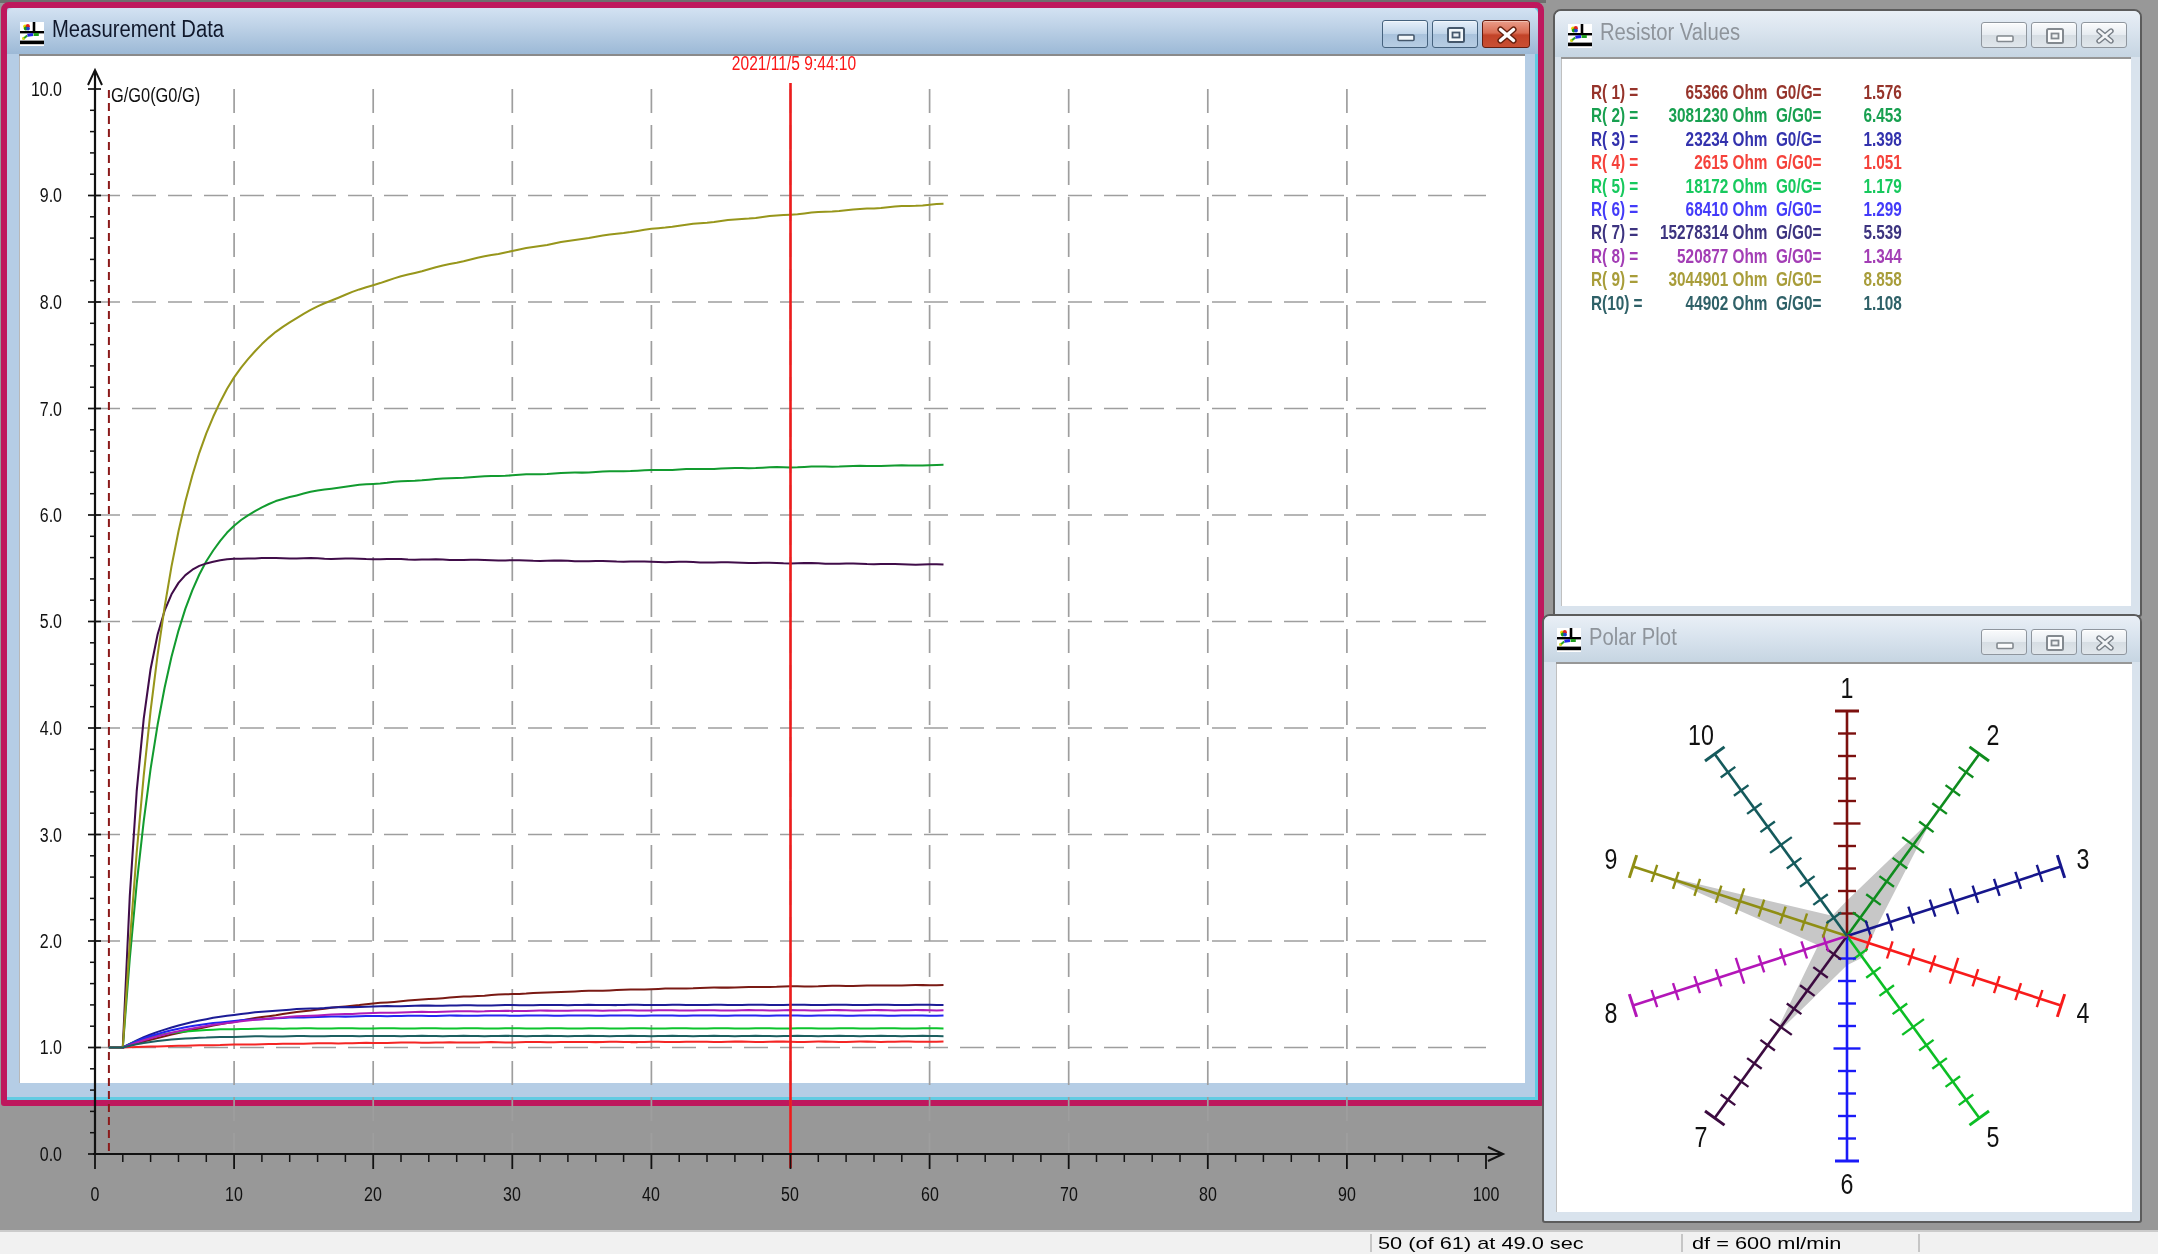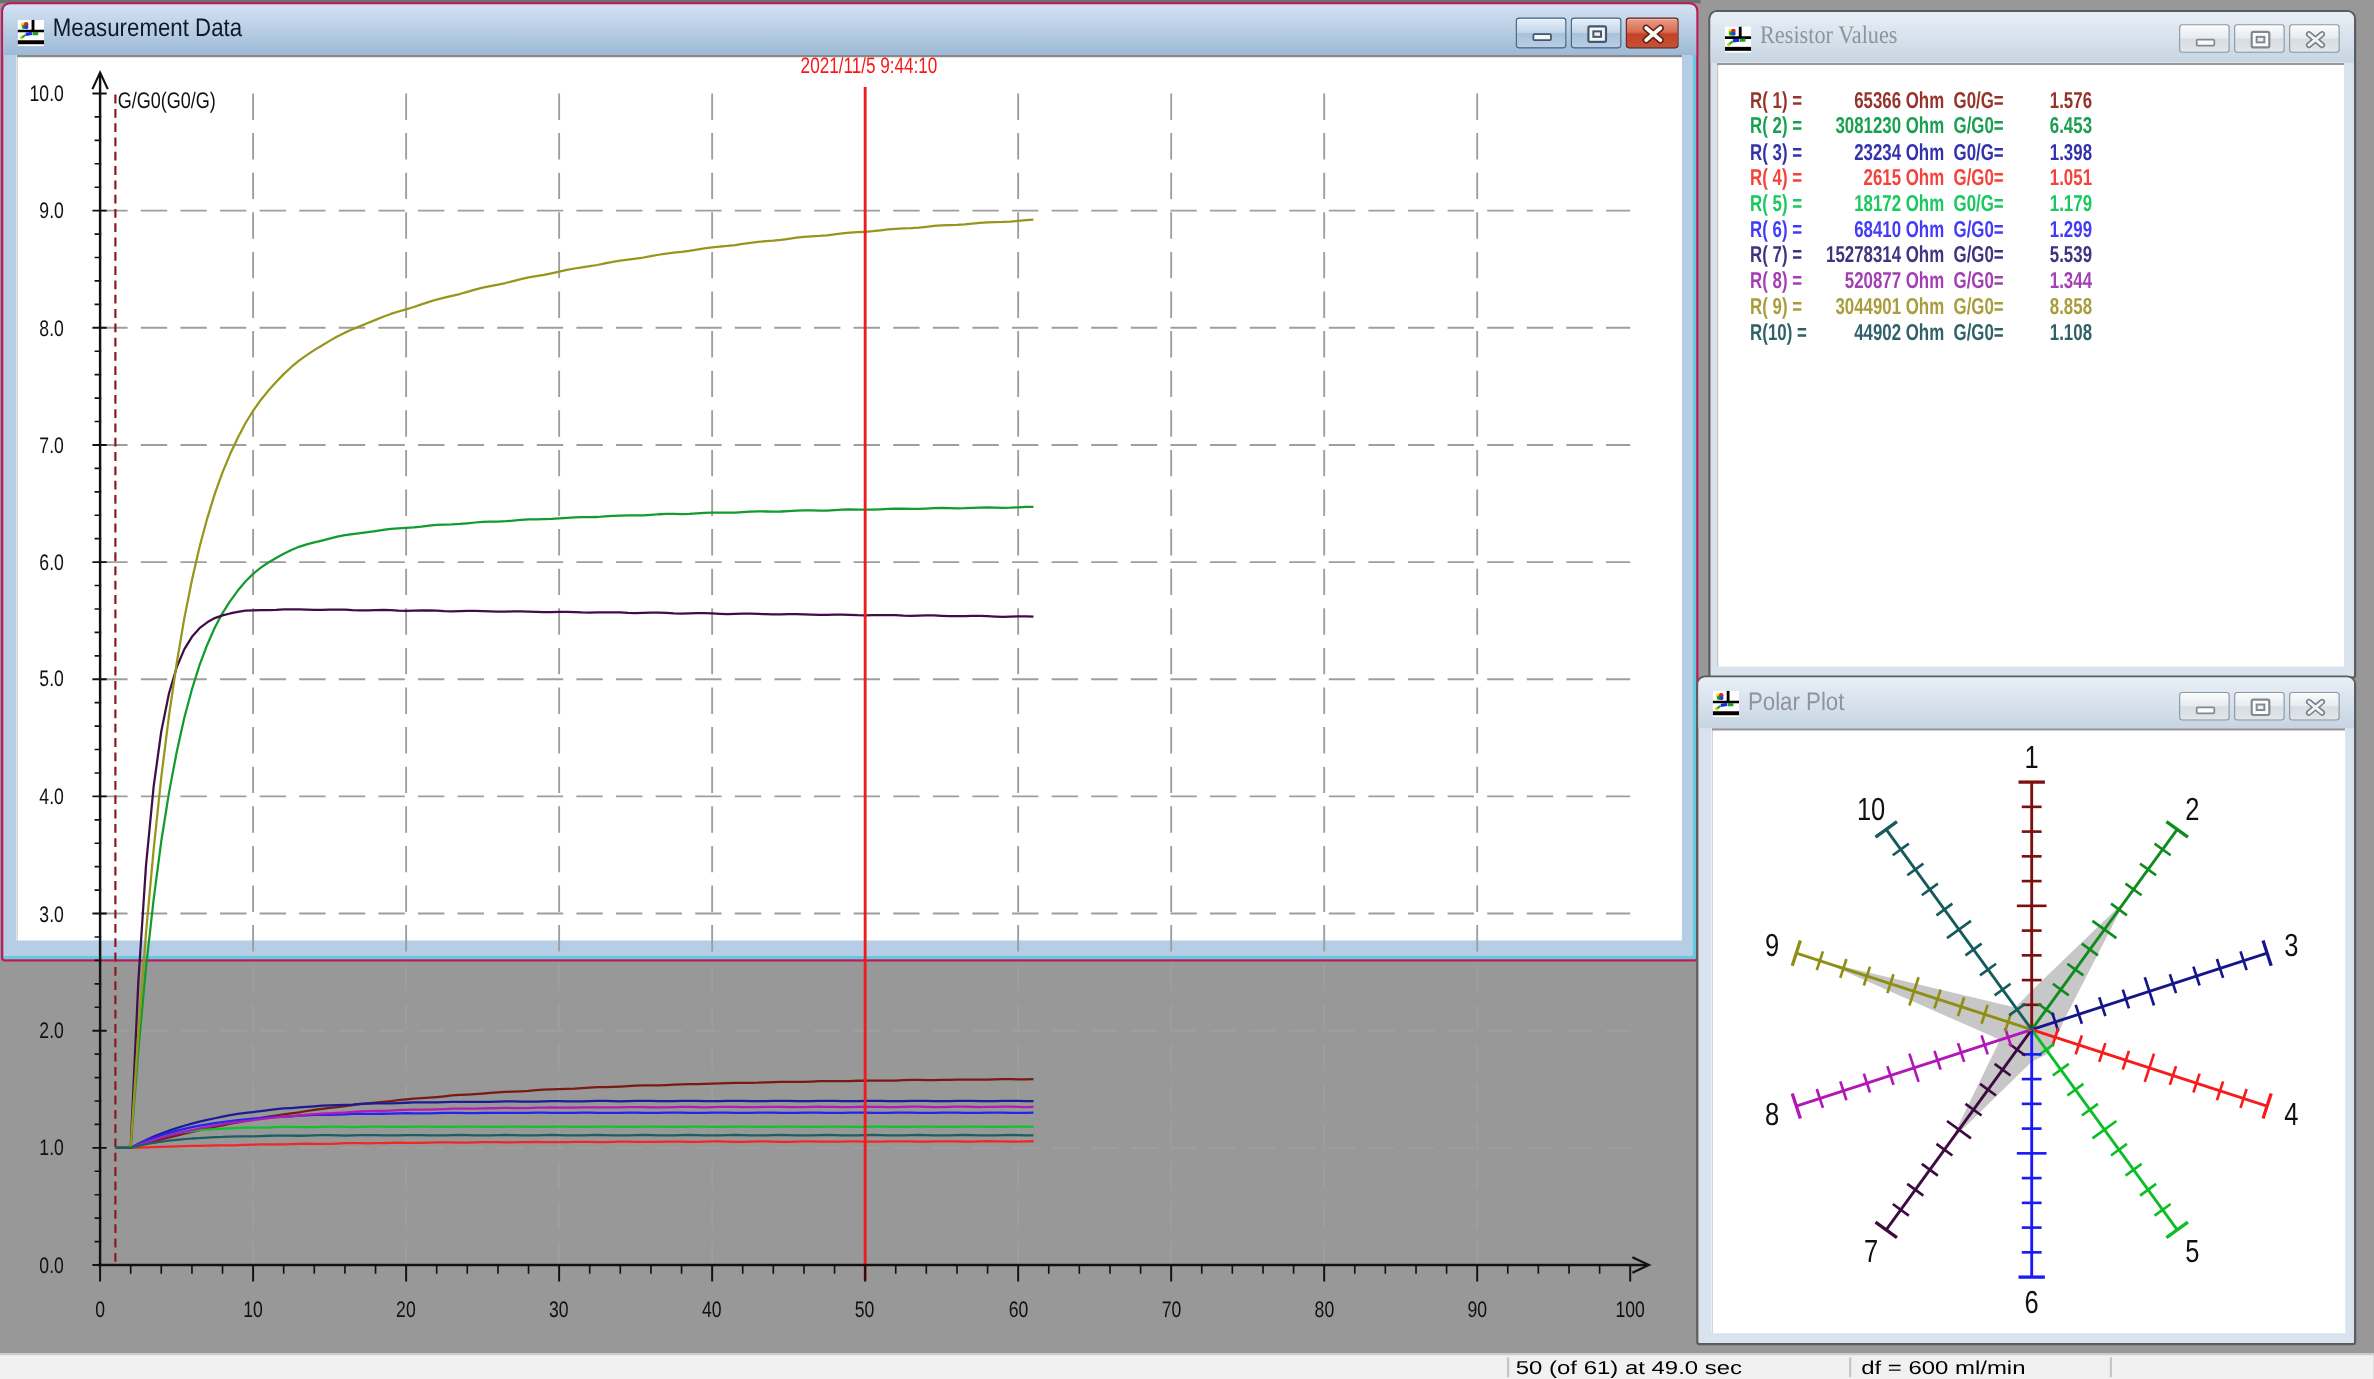--- a/index.html
+++ b/index.html
@@ -4,22 +4,22 @@
 * { margin:0; padding:0; box-sizing:border-box; }
 html,body { width:2158px; height:1254px; background:#989898; overflow:hidden;
   font-family:"Liberation Sans", sans-serif; }
 .win { position:absolute; }
 .abs { position:absolute; }
 .al { font-size:20.5px; fill:#111; font-family:"Liberation Sans",sans-serif; }
 .gr { stroke:#9e9e9e; stroke-width:1.7; stroke-dasharray:24 12; fill:none; }
 .pl { font-size:29px; fill:#111; font-family:"Liberation Sans",sans-serif; }
 
 
-#w1 { left:1px; top:2px; width:1543px; height:872px; background:#b5cde5;
-  border:2px solid #be185d; border-radius:8px 8px 3px 3px;
+#w1 { left:1px; top:2px; width:1543px; height:1104px; background:#b5cde5;
+  border:6px solid #be185d; border-radius:8px 8px 3px 3px;
   box-shadow: inset -3px -3px 0 #62cbe2; }
 #w1 .tbar { position:absolute; left:0; top:0; right:0; height:46px;
   background:linear-gradient(180deg,#d3e2f2 0%,#bed2e7 40%,#9cb9d6 100%);
   border-radius:6px 6px 0 0; }
 #w1 .client { position:absolute; left:12px; top:46px; right:13px; bottom:17px;
   background:#fff; box-shadow: inset 0 2px 0 #8a8a8a, inset 1px 0 0 #b8b8b8; }
 .ticon { position:absolute; left:13px; top:14px; width:24px; height:24px; }
 .ttext { position:absolute; left:45px; top:8px; font-size:23px; color:#10182b; transform:scaleX(0.88); transform-origin:0 0; }
 .ttext.inact { color:#8e949b; }
 .btn { position:absolute; border-radius:3px; }
@@ -28,21 +28,21 @@
 .btnC { background:linear-gradient(180deg,#e99d8a 0%,#d96c52 46%,#c24328 54%,#c94f33 100%);
   border:1.4px solid #641d10; box-shadow: inset 0 1px 0 #f0c0b2; }
 .btnI { background:linear-gradient(180deg,#fafbfc 0%,#e7ecf1 48%,#d6dde3 52%,#e0e6eb 100%);
   border:1.4px solid #8f969e; box-shadow: inset 0 1px 0 #fff; }
 
 
 #w2 { left:1553px; top:9px; width:589px; height:608px; background:#d9e3ed;
   border:2px solid #5c5c5c; border-radius:8px 8px 3px 3px; }
 #w2 .tbar { position:absolute; left:0; top:0; right:0; height:46px;
   background:linear-gradient(180deg,#e9eff6 0%,#dbe5ef 40%,#c6d5e2 100%);
-  border-radius:6px 6px 0 0;font-family:Liberation Serif, serif; }
+  border-radius:6px 6px 0 0; }
 #w2 .client { position:absolute; left:6px; top:46px; right:9px; bottom:9px; background:#fff;
   box-shadow: inset 0 2px 0 #979797, inset 1px 0 0 #c0c0c0; }
 .rwrap { position:absolute; left:30px; top:23px; transform:scale(0.73,1); transform-origin:0 0;
   font-size:21px; font-weight:700; line-height:23.4px; }
 .rrow { white-space:pre; height:23.4px; }
 .rrow .c1 { display:inline-block; width:64px; }
 .rrow .c2 { display:inline-block; width:124px; text-align:right; }
 .rrow .c3 { display:inline-block; width:110px; text-align:right; }
 
 

